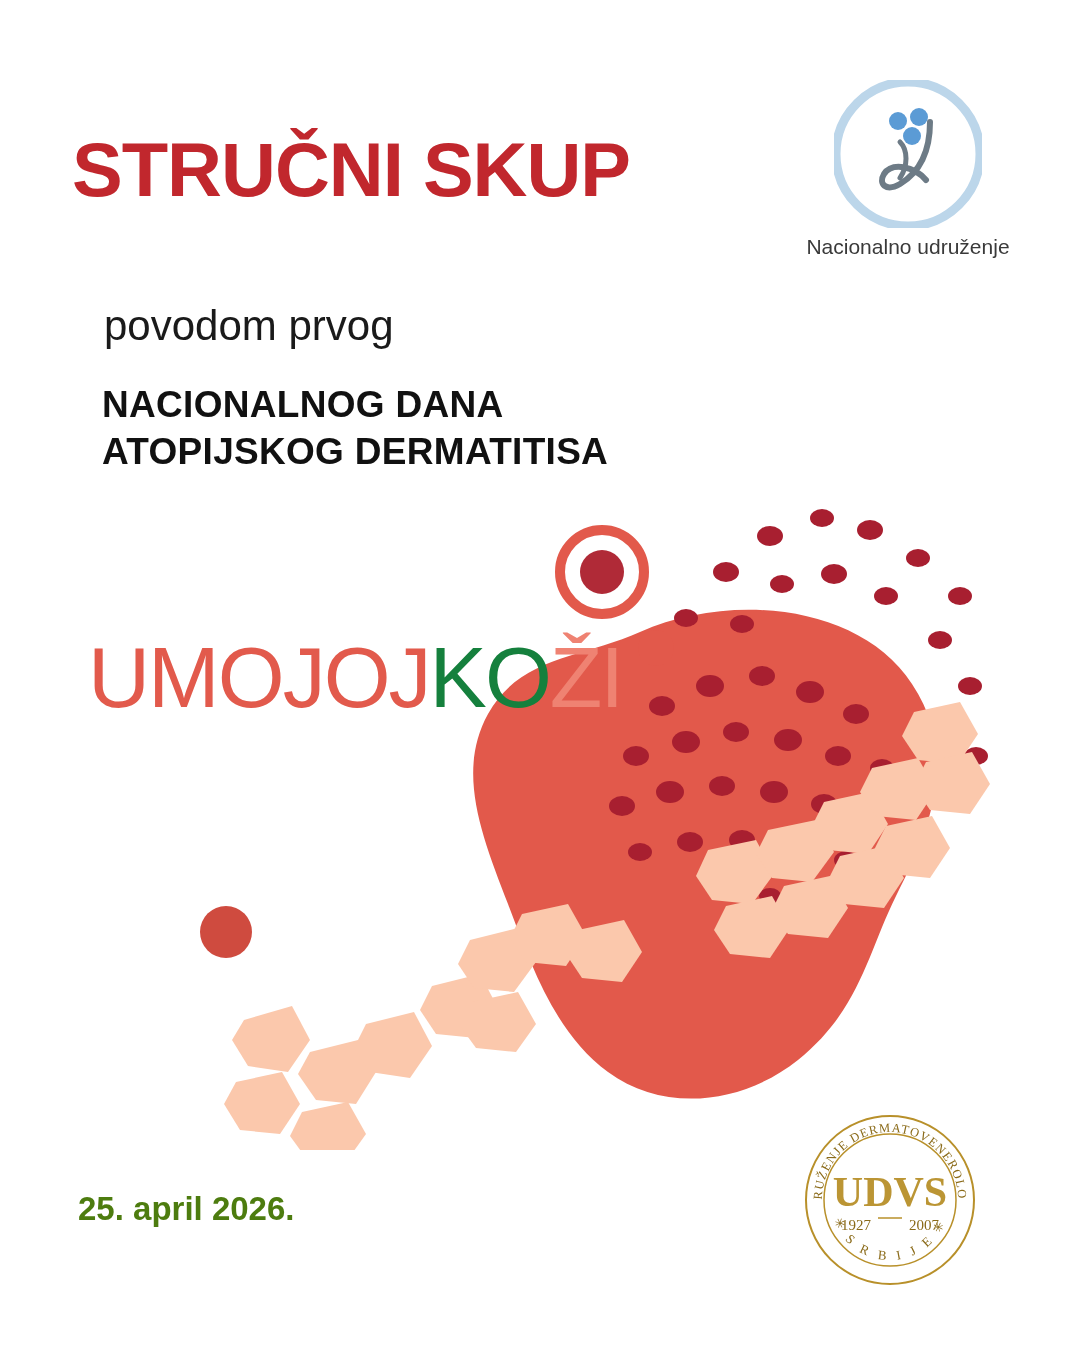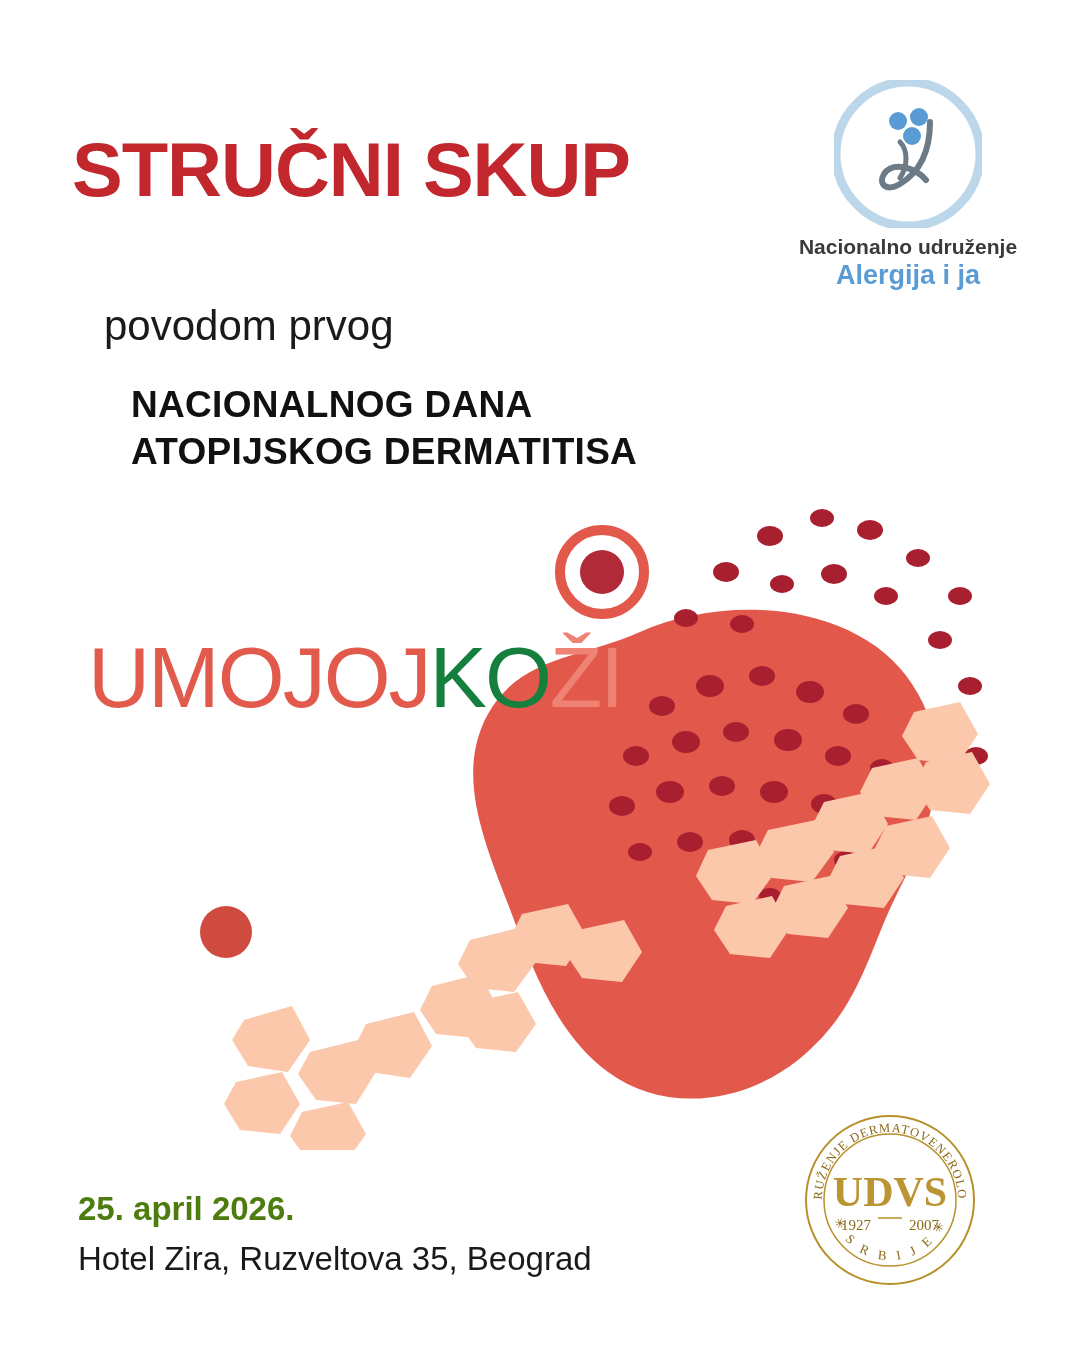--- a/index.html
+++ b/index.html
@@ -50,21 +50,20 @@
   .subtitle-bold {
     position: absolute;
     left: 102px;
     top: 382px;
     width: 600px;
     font-size: 37px;
     font-weight: bold;
     line-height: 1.26;
     color: #111111;
     letter-spacing: 0.3px;
-    margin-left: 29px;
   }
 
   
   .assoc-logo {
     position: absolute;
     right: 58px;
     top: 80px;
     width: 228px;
     text-align: center;
   }
@@ -72,21 +71,20 @@
     width: 148px;
     height: 148px;
     margin: 0 auto;
     position: relative;
   }
   .assoc-name {
     margin-top: 6px;
     font-size: 21px;
     color: #3a3a3a;
     line-height: 1.2;
-    font-weight: bold;
   }
   .assoc-sub {
     font-size: 27px;
     color: #5b9bd5;
     font-weight: bold;
     line-height: 1.25;
   }
 
   
   .wordmark {
@@ -158,21 +156,20 @@
 
         <circle cx="64" cy="41" r="9" fill="#5b9bd5"></circle>
         <circle cx="85" cy="37" r="9" fill="#5b9bd5"></circle>
         <circle cx="78" cy="56" r="9" fill="#5b9bd5"></circle>
 
         <path d="M96 42 C 96 70, 86 92, 66 104 C 52 112, 44 104, 50 94 C 58 82, 80 86, 92 100" fill="none" stroke="#6d7b86" stroke-width="6" stroke-linecap="round"></path>
         <path d="M66 62 C 74 70, 74 86, 66 98" fill="none" stroke="#6d7b86" stroke-width="5" stroke-linecap="round"></path>
       </svg>
     </div>
     <div class="assoc-name">Nacionalno udruženje</div>
-    <div class="assoc-sub">Alergija i ja</div>
   </div>
 
   <div class="illustration">
     <svg viewBox="0 0 860 650" width="860" height="650" aria-hidden="true">
 
       <path d="M470 132 C 560 92, 690 104, 742 184 C 790 256, 760 330, 726 396
                C 698 452, 690 510, 628 560 C 570 606, 492 612, 438 572
                C 386 534, 362 468, 338 404 C 312 336, 286 272, 318 214
                C 350 156, 412 158, 470 132 Z" fill="#e2594b"></path>
 
@@ -254,21 +251,20 @@
         <polygon points="756,262 802,252 820,284 800,314 760,310 744,286"></polygon>
       </g>
     </svg>
   </div>
 
   <div class="wordmark">
     <span class="wm-a">UMOJOJ</span><span class="wm-b">KO</span><span class="wm-c">ŽI</span>
   </div>
 
   <div class="event-date">25. april 2026.</div>
-  <div class="event-place">Hotel Zira, Ruzveltova 35, Beograd</div>
 
   <div class="seal">
     <svg viewBox="0 0 180 180" width="180" height="180" aria-hidden="true">
       <defs>
         <path id="arcTop" d="M 22,90 A 68,68 0 0 1 158,90"></path>
         <path id="arcBottom" d="M 30,90 A 60,60 0 0 0 150,90"></path>
       </defs>
       <circle cx="90" cy="90" r="84" fill="none" stroke="#b8902a" stroke-width="2"></circle>
       <circle cx="90" cy="90" r="66" fill="none" stroke="#b8902a" stroke-width="1.5"></circle>
       <text font-size="12.5" fill="#8a6a18" letter-spacing="1.2" font-family="'Liberation Serif', serif">

